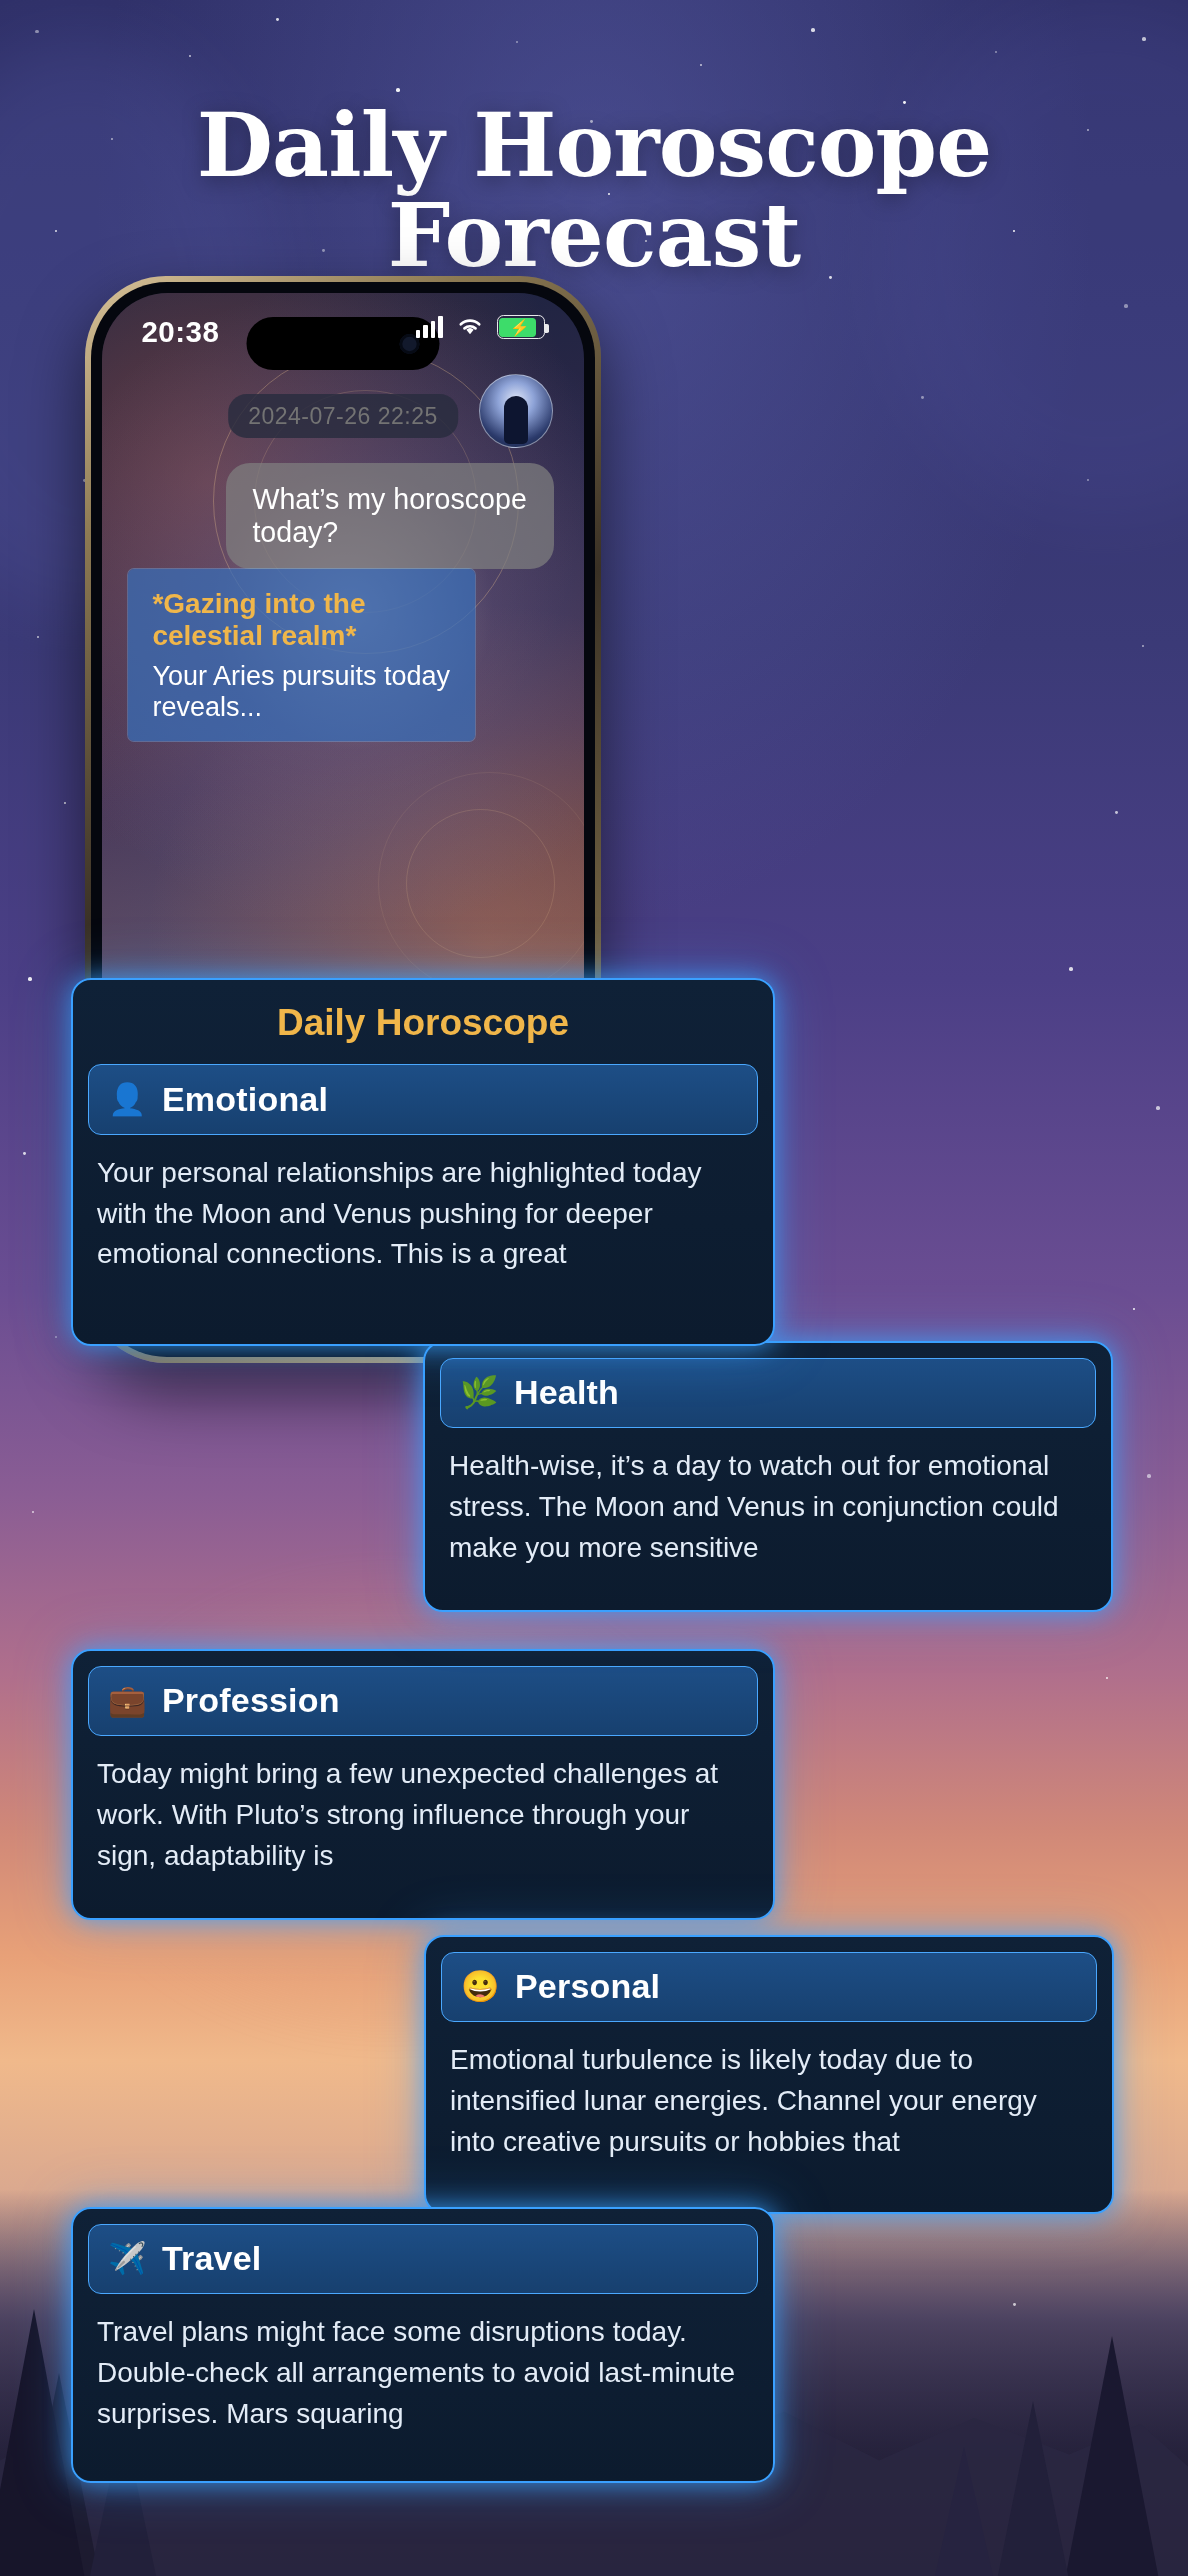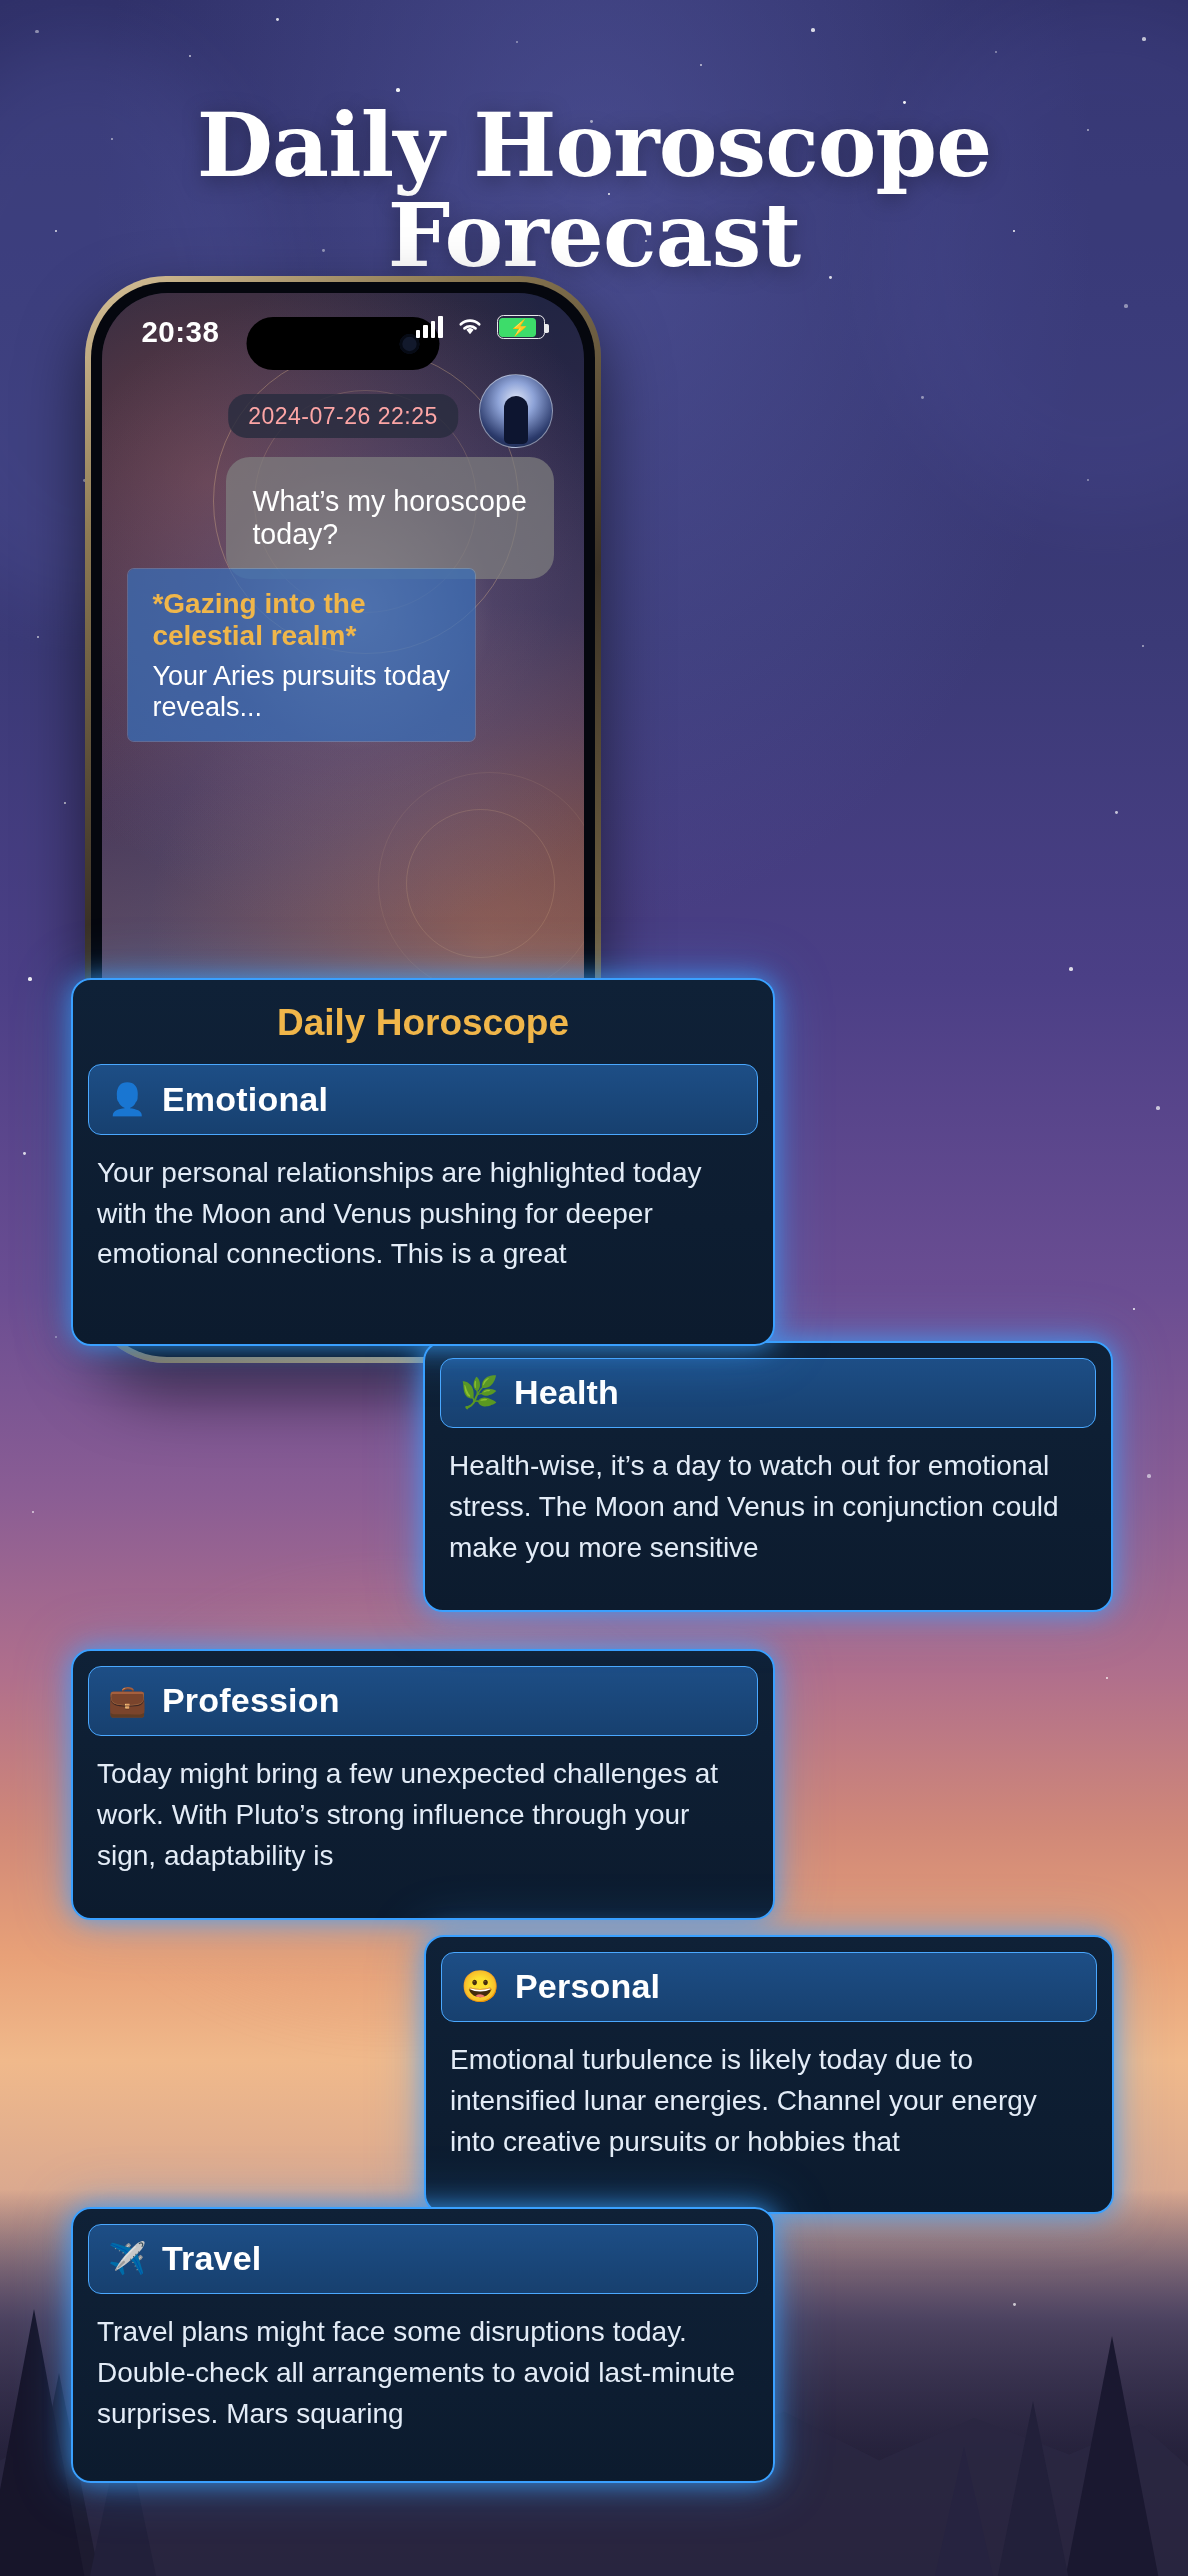--- a/index.html
+++ b/index.html
@@ -105,34 +105,34 @@
   .battery{
     width:48px;height:24px;border:1.8px solid rgba(255,255,255,.9);border-radius:6.4px;
     position:relative;display:flex;align-items:center;padding:1.8px;box-sizing:border-box;
   }
   .battery::after{content:"";position:absolute;right:-5.5px;top:7.4px;width:3.7px;height:9.2px;background:rgba(255,255,255,.9);border-radius:0 1.8px 1.8px 0;}
   .battery i{display:block;height:100%;width:86%;background:#3ddc6a;border-radius:3.7px;}
   .bolt{position:absolute;left:50%;top:50%;transform:translate(-50%,-50%);color:#0a3d18;font-size:15.7px;font-weight:bold;}
 
   #timepill{
     position:absolute;top:101px;left:50%;transform:translateX(-50%);
-    background:rgba(40,44,62,.82);color:#fca5a5;
+    background:rgba(40,44,62,.82);color:#737373;
     padding:8.3px 20px;border-radius:18.4px;font-size:23px;letter-spacing:0.5px;white-space:nowrap;
   }
   #avatar{
     position:absolute;top:81px;right:31px;width:72px;height:72px;border-radius:50%;
     background:radial-gradient(circle at 50% 35%, #dfe6f7 0%, #8fa4d8 30%, #2b3a6b 70%, #101a36 100%);
     border:1.8px solid rgba(255,255,255,.45);overflow:hidden;
   }
   #avatar .fig{position:absolute;left:50%;top:28%;transform:translateX(-50%);width:24px;height:48px;background:#0d1530;border-radius:13px 13px 5.5px 5.5px;}
 
   #userBubble{
-    position:absolute;top:164px;right:29.5px;left:124px;
+    position:absolute;top:170px;right:29.5px;left:124px;
     background:rgba(128,128,128,.72);color:#ffffff;
-    border-radius:24px;padding:28px 26px;font-size:28.6px;
+    border-radius:24px;padding:20px 26px;font-size:28.6px;
   }
   #botBubble{
     position:absolute;top:276px;left:26px;right:109px;
     background:rgba(55,110,185,.72);border-radius:6px;padding:18.4px 24px;color:#fff;
     box-shadow:0 0 0 0.9px rgba(120,190,255,.35);
   }
   #botTitle{color:#f0b64a;font-size:28px;font-weight:bold;margin-bottom:9.2px;}
   #botText{font-size:27px;}
 
   

